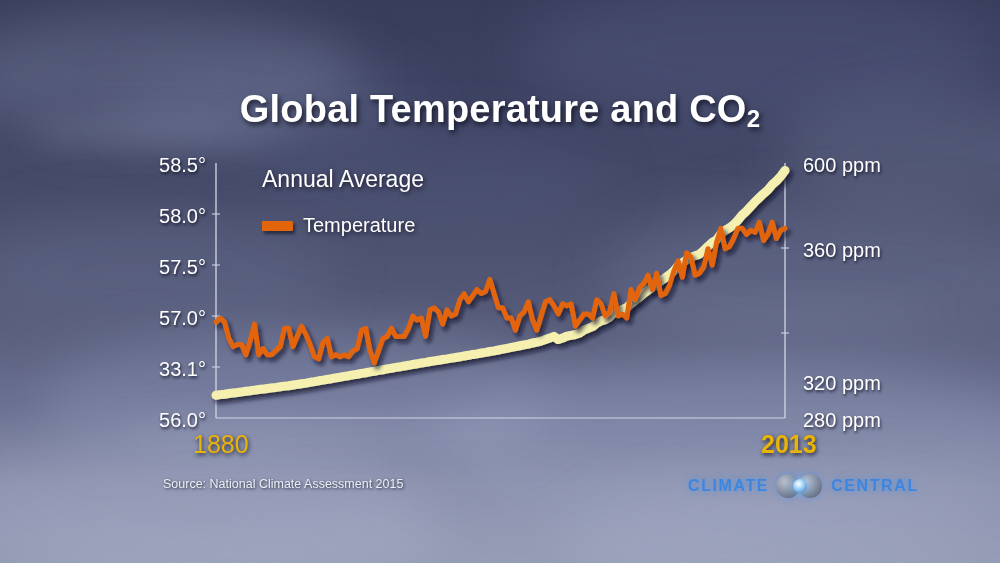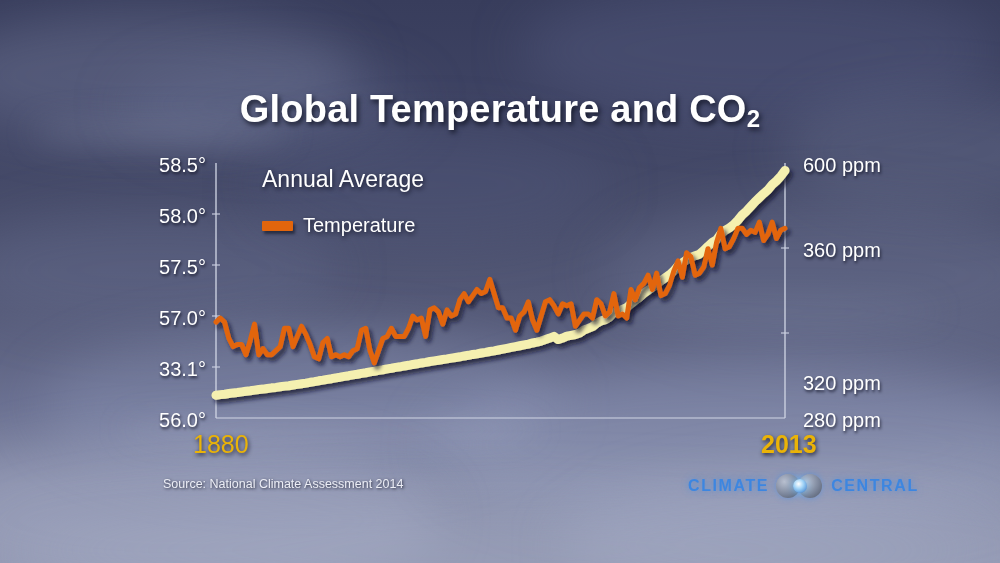--- a/index.html
+++ b/index.html
@@ -175,21 +175,21 @@
   <div class="legend">
     <div class="legend-title">Annual Average</div>
 
     <div class="legend-row">
       <span class="swatch" style="background:#E2650C"></span>
       <span class="legend-label">Temperature</span>
     </div>
 
   </div>
 
-  <div class="source">Source: National Climate Assessment 2014</div>
+  <div class="source">Source: National Climate Assessment 2015</div>
 
   <div class="logo">
     <span class="logo-word">CLIMATE</span>
     <span class="logo-mark">
       <span class="ring left"></span>
       <span class="ring right"></span>
       <span class="core"></span>
     </span>
     <span class="logo-word">CENTRAL</span>
   </div>

